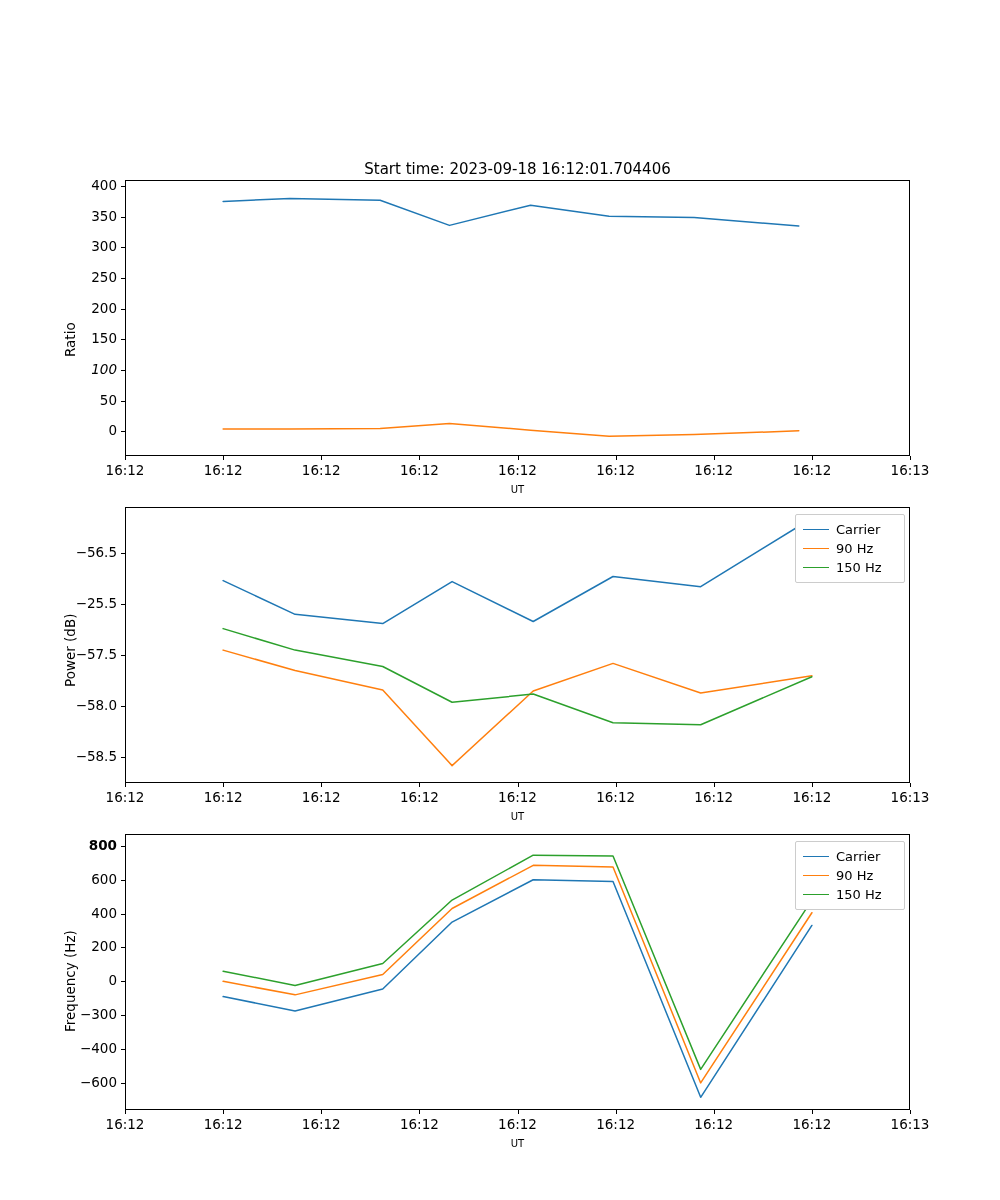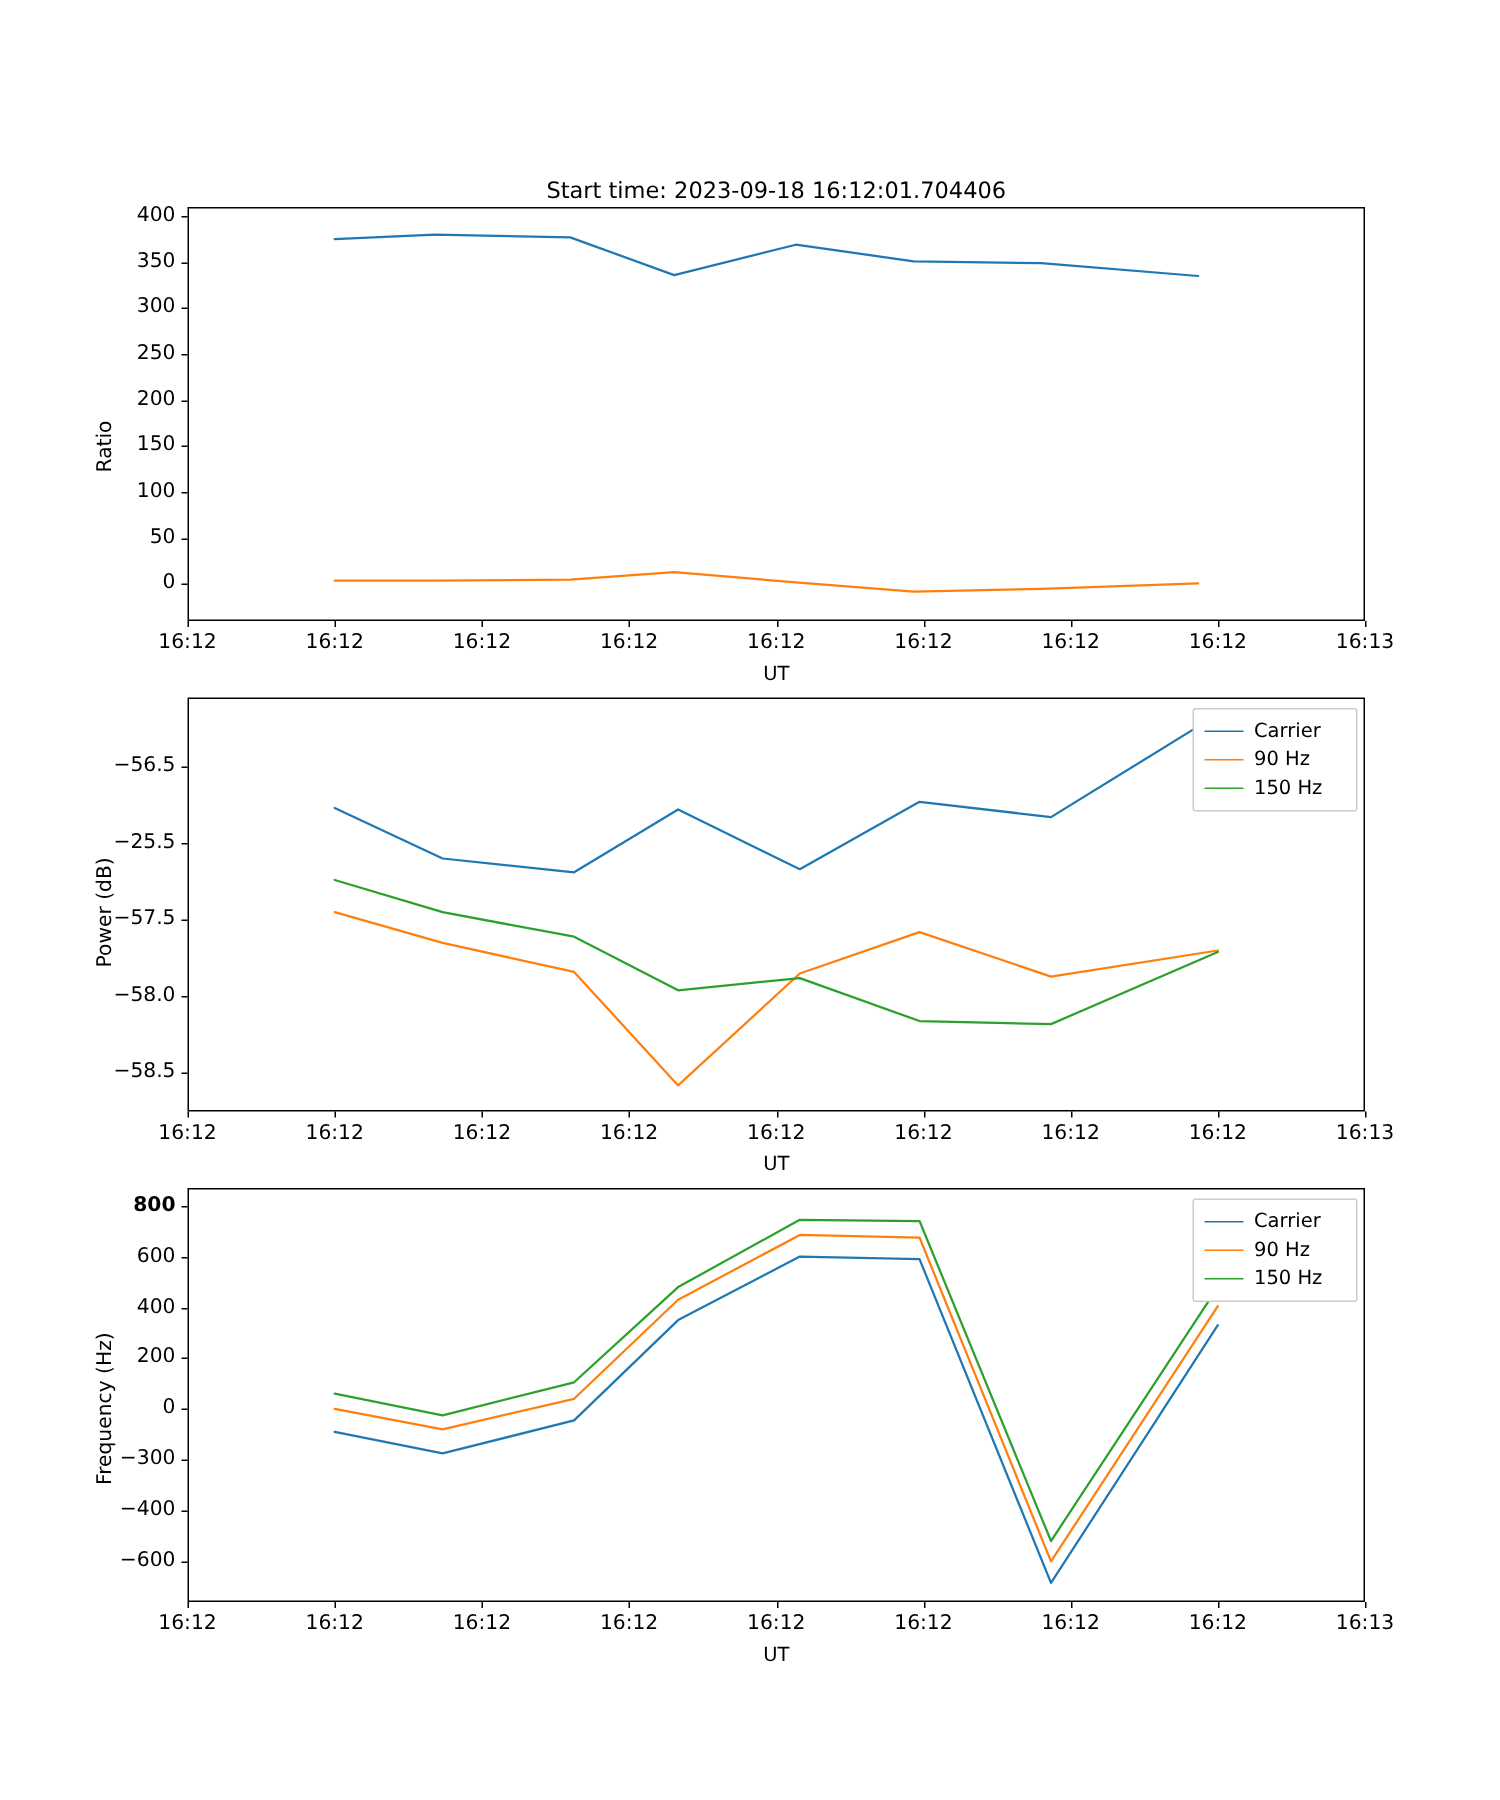--- a/index.html
+++ b/index.html
@@ -11,20 +11,21 @@
     width: 1000px;
     height: 1200px;
     font-family: "DejaVu Sans", sans-serif;
     color: #000000;
     overflow: hidden;
   }
   .figure {
     position: relative;
     width: 1000px;
     height: 1032px;
+    margin-top: 42px;
   }
   .panel {
     position: absolute;
   }
   .plot-area {
     position: absolute;
     left: 0;
     top: 0;
     width: 100%;
     height: 100%;
@@ -48,21 +49,21 @@
   .ylabel {
     position: absolute;
     transform-origin: 0 0;
     transform: rotate(-90deg);
     font-size: 13.5px;
     white-space: nowrap;
   }
   .xlabel {
     position: absolute;
     text-align: center;
-    font-size: 13px;
+    font-size: 10px;
   }
   .ytick {
     position: absolute;
     text-align: right;
     font-size: 13.5px;
     white-space: nowrap;
   }
   .xtick {
     position: absolute;
     text-align: center;
@@ -108,21 +109,21 @@
       </svg>
   </div>
   <div class="title" style="left:125px; top:118px; width:785px;">Start time: 2023-09-18 16:12:01.704406</div>
   <div class="ylabel" style="left:62px; top:315px;">Ratio</div>
   <div class="xlabel" style="left:125px; top:442px; width:785px;">UT</div>
   <div id="yticks0">
       <div class="ytick" style="left: 49px; top: 380.467px; width: 68px;">0</div>
       <div style="position: absolute; left: 121px; top: 389.467px; width: 4px; border-top: 1px solid rgb(0, 0, 0);"></div>
       <div class="ytick" style="left: 49px; top: 349.8px; width: 68px;">50</div>
       <div style="position: absolute; left: 121px; top: 358.8px; width: 4px; border-top: 1px solid rgb(0, 0, 0);"></div>
-      <div class="ytick" style="left: 49px; top: 319.133px; width: 68px;">100</div>
+      <div class="ytick" style="left: 49px; top: 319.133px; width: 68px; font-style: italic;">100</div>
       <div style="position: absolute; left: 121px; top: 328.133px; width: 4px; border-top: 1px solid rgb(0, 0, 0);"></div>
       <div class="ytick" style="left: 49px; top: 288.467px; width: 68px;">150</div>
       <div style="position: absolute; left: 121px; top: 297.467px; width: 4px; border-top: 1px solid rgb(0, 0, 0);"></div>
       <div class="ytick" style="left: 49px; top: 257.8px; width: 68px;">200</div>
       <div style="position: absolute; left: 121px; top: 266.8px; width: 4px; border-top: 1px solid rgb(0, 0, 0);"></div>
       <div class="ytick" style="left: 49px; top: 227.133px; width: 68px;">250</div>
       <div style="position: absolute; left: 121px; top: 236.133px; width: 4px; border-top: 1px solid rgb(0, 0, 0);"></div>
       <div class="ytick" style="left: 49px; top: 196.467px; width: 68px;">300</div>
       <div style="position: absolute; left: 121px; top: 205.467px; width: 4px; border-top: 1px solid rgb(0, 0, 0);"></div>
       <div class="ytick" style="left: 49px; top: 165.8px; width: 68px;">350</div>

